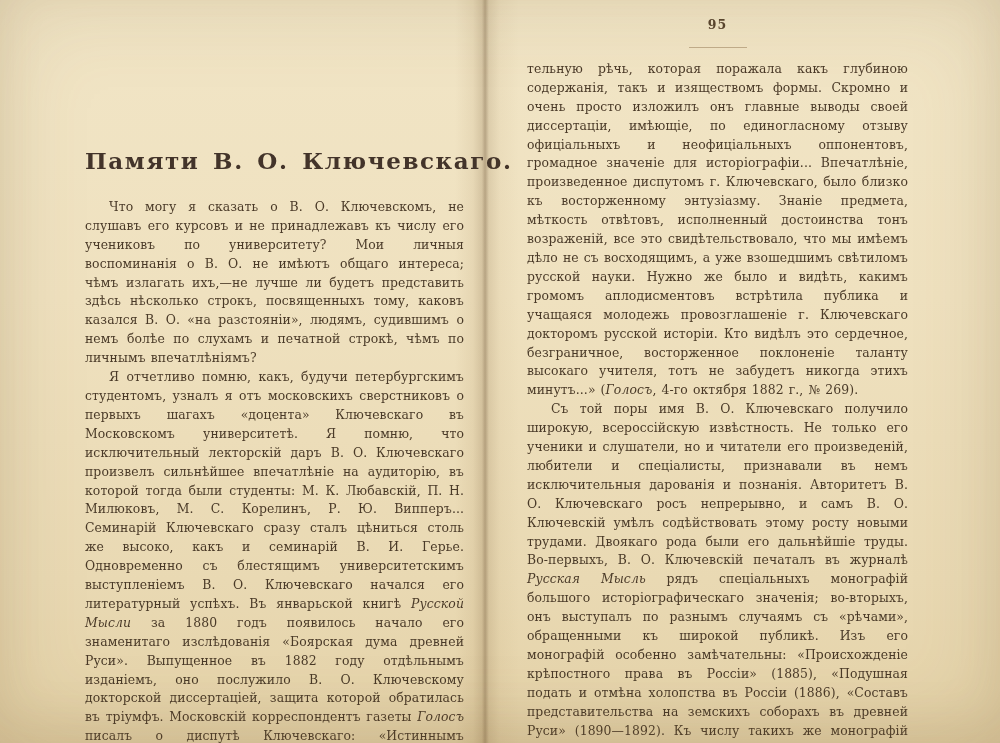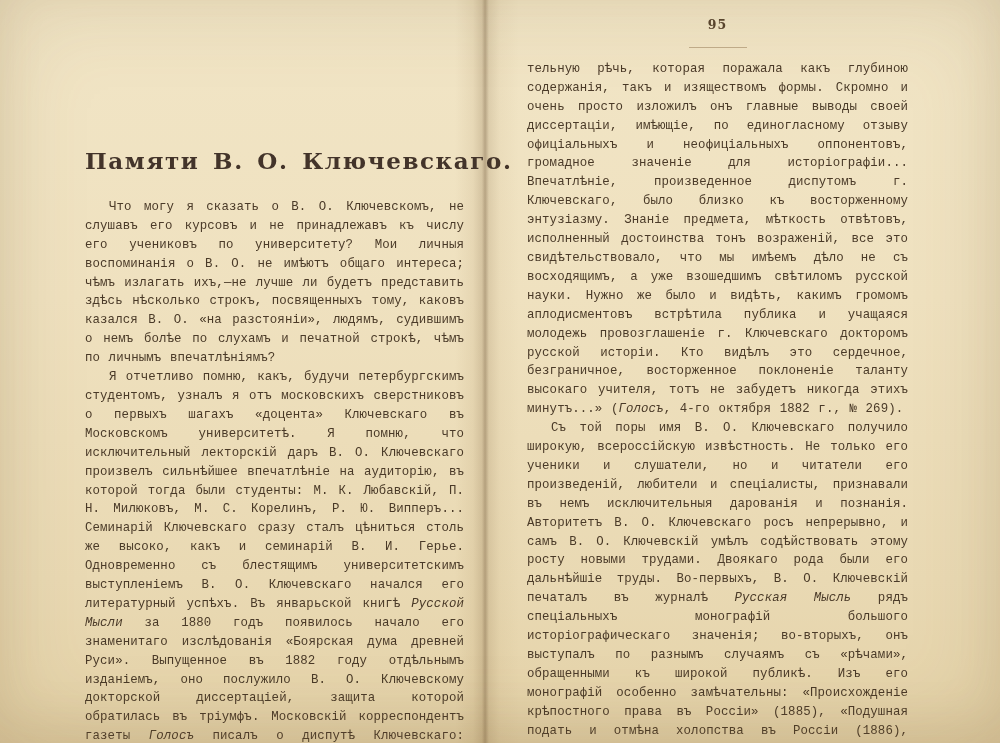--- a/index.html
+++ b/index.html
@@ -80,21 +80,20 @@
     width: 58px;
     height: 0;
     border-bottom: 1px solid rgba(135, 106, 68, 0.45);
     margin: 3px auto 12px auto;
   }
   .para {
     margin: 0;
     text-indent: 24px;
     text-align: justify;
     color: #4a3a28;
-    font-family: Liberation Mono, monospace;
   }
   .para.noindent { text-indent: 0; }
   .para i { font-style: italic; }
 </style>
 </head>
 <body>
 
 <div class="photo">
   <div class="gutter"></div>
 

